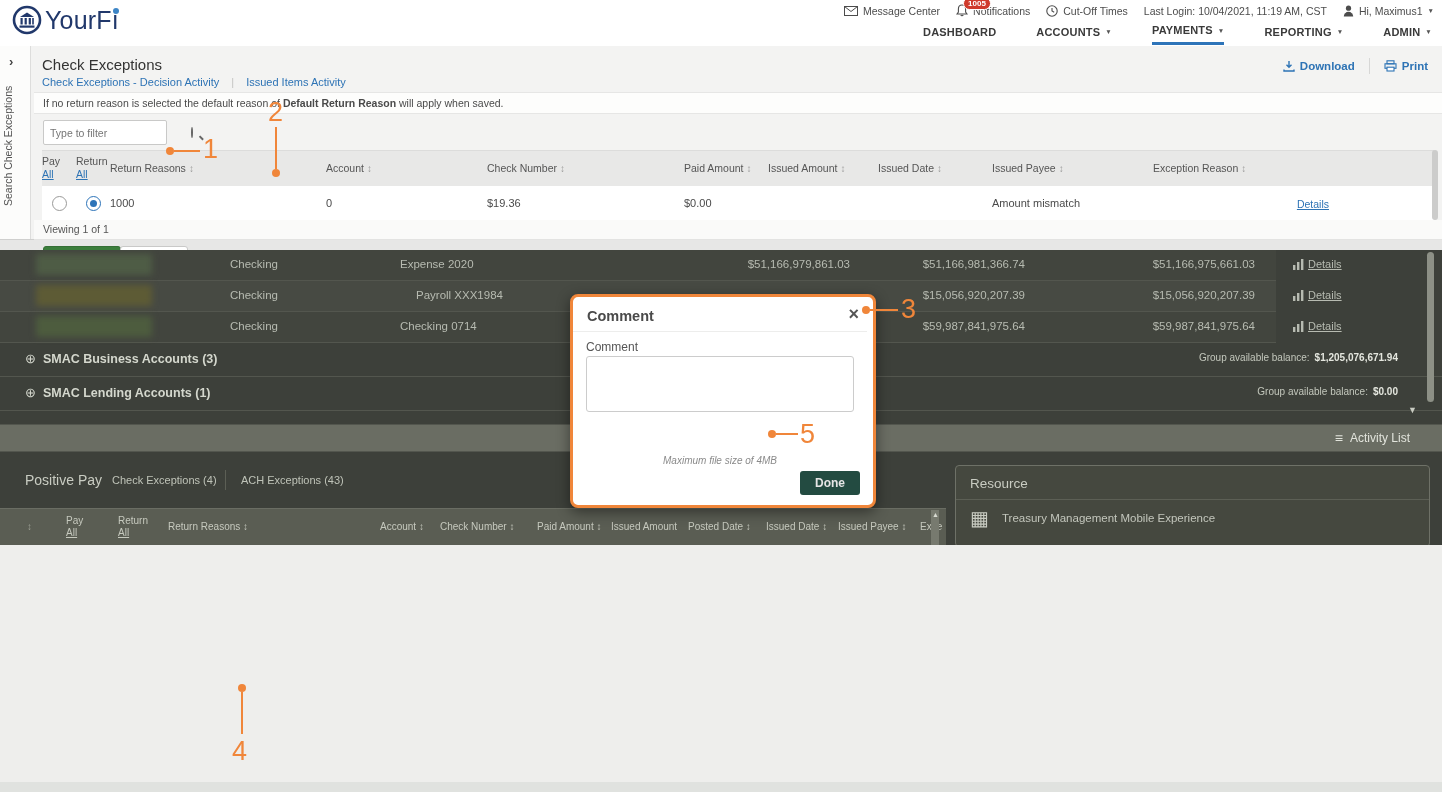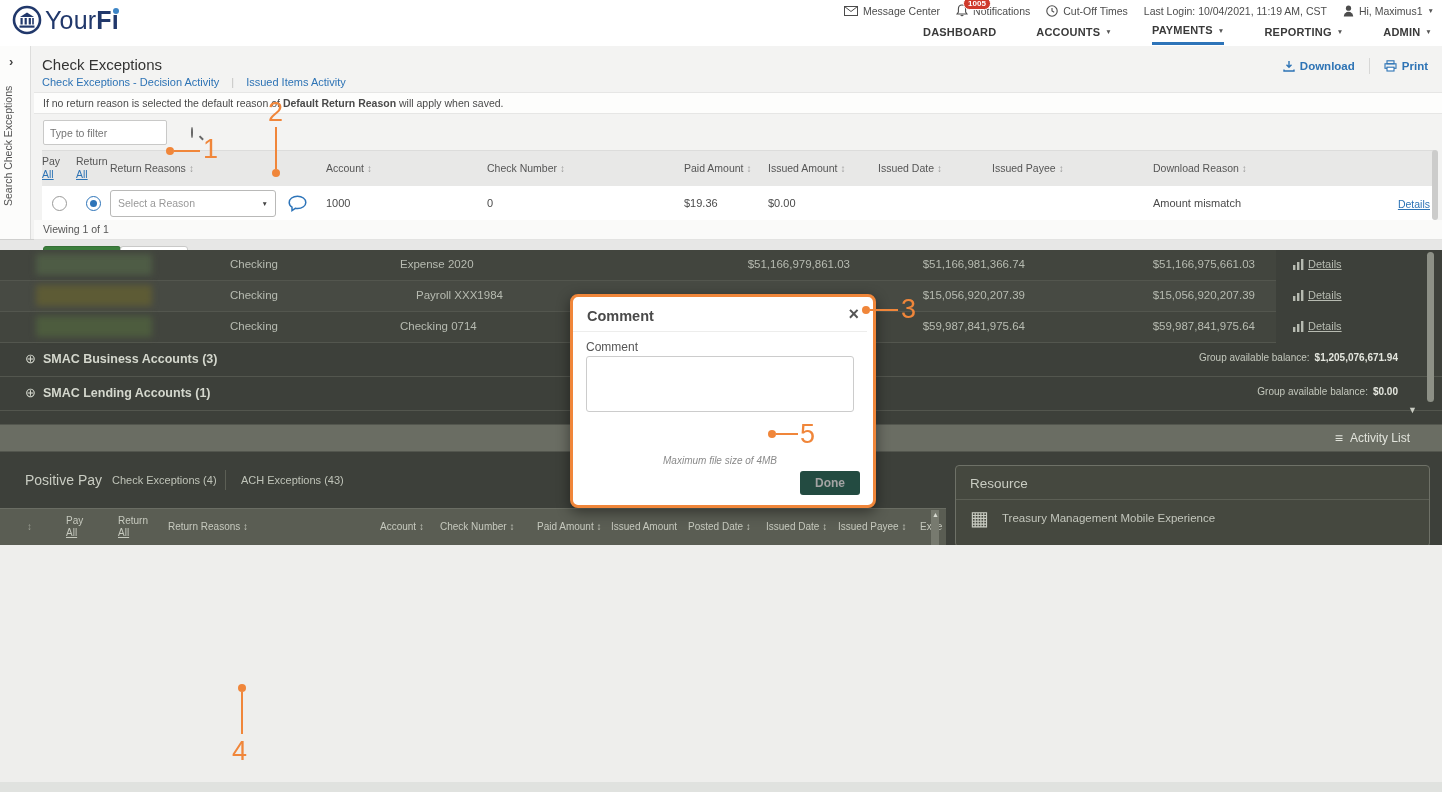--- a/index.html
+++ b/index.html
@@ -3,21 +3,21 @@
 <meta charset="utf-8">
 <style>
   html,body{margin:0;padding:0;}
   body{width:1442px;height:792px;position:relative;overflow:hidden;
        font-family:"Liberation Sans", sans-serif;background:#e7e7e6;color:#444;}
   .abs{position:absolute;}
   
   .topbar{left:0;top:0;width:1442px;height:46px;background:#ffffff;border-bottom:1px solid #d7d7d6;}
   .logo{left:12px;top:5px;display:flex;align-items:center;gap:3px;}
   .logo-text{font-size:25px;color:#21386b;letter-spacing:.2px;position:relative;}
-  .logo-text b{font-weight:700;text-align:center;}
+  .logo-text b{font-weight:400;text-align:center;}
   .logo-dot{position:absolute;width:6px;height:6px;border-radius:50%;background:#3d85c6;right:0px;top:2px;}
   .util{right:8px;top:4px;display:flex;align-items:center;gap:16px;font-size:10.5px;color:#4c4c4c;}
   .util .item{display:flex;align-items:center;gap:5px;cursor:pointer;}
   .badge{position:absolute;top:-7px;left:7px;background:#cf3a2b;color:#fff;font-size:8px;font-weight:700;
          padding:1px 4px;border-radius:7px;border:1px solid #fff;}
   .nav{right:10px;top:24px;display:flex;align-items:center;gap:40px;font-size:11px;font-weight:700;color:#3a3a3a;letter-spacing:.2px;}
   .nav .nav-item{display:flex;align-items:center;gap:5px;padding-bottom:6px;cursor:pointer;}
   .nav .active{border-bottom:3px solid #2d74b9;}
   .caret{font-size:6.5px;color:#555;}
   .icon-svg{display:inline-block;vertical-align:middle;}
@@ -94,21 +94,21 @@
   .cm-title{position:absolute;left:14px;top:11px;font-size:14.5px;font-weight:700;color:#4a4a4a;}
   .cm-close{position:absolute;right:14px;top:7px;font-size:18px;font-weight:700;color:#555;}
   .cm-divider{position:absolute;left:0;top:34px;width:294px;height:1px;background:#ededec;}
   .cm-label{position:absolute;left:13px;top:43px;font-size:12px;color:#555;}
   .cm-textarea{position:absolute;left:13px;top:59px;width:262px;height:50px;border:1px solid #ccc;border-radius:3px;
                resize:none;font-family:inherit;}
   .cm-attach{position:absolute;left:13px;top:124px;width:268px;height:27px;background:#234b41;border:0;border-radius:3px;
              color:#fff;font-size:12.5px;display:flex;align-items:center;justify-content:center;gap:6px;font-family:inherit;}
   .cm-max{position:absolute;left:0;top:158px;width:294px;text-align:center;font-style:italic;font-size:10px;color:#8a8a8a;}
   .cm-done{position:absolute;right:13px;top:174px;width:60px;height:24px;background:#234b41;border:0;border-radius:3px;
-           color:#a3a3a3;font-weight:700;font-size:12px;font-family:inherit;}
+           color:#e5e5e5;font-weight:700;font-size:12px;font-family:inherit;}
   
   .bottom-strip{left:0;top:545px;width:1442px;height:247px;background:#eeeeec;}
   .page-bottom{left:0;top:782px;width:1442px;height:10px;background:#e0e2df;}
   
   .ann-num{font-size:27px;font-weight:400;color:#f0863a;z-index:30;}
   .ann-dot{width:8px;height:8px;border-radius:50%;background:#f0863a;z-index:30;}
   .ann-h{height:2px;background:#f0863a;z-index:30;}
   .ann-v{width:2px;background:#f0863a;z-index:30;}
 </style>
 </head>
@@ -227,42 +227,33 @@
   <div class="abs grid-table t-head">
     <div class="hc"><span>Pay</span><br><a class="all-link">All</a></div>
     <div class="hc"><span>Return</span><br><a class="all-link">All</a></div>
     <div class="hc" style="line-height:27px;"><span>Return Reasons</span><span class="sort">↕</span></div>
     <div class="hc" style="line-height:27px;"><span>Account</span><span class="sort">↕</span></div>
     <div class="hc" style="line-height:27px;"><span>Check Number</span><span class="sort">↕</span></div>
     <div class="hc" style="line-height:27px;"><span>Paid Amount</span><span class="sort">↕</span></div>
     <div class="hc" style="line-height:27px;"><span>Issued Amount</span><span class="sort">↕</span></div>
     <div class="hc" style="line-height:27px;"><span>Issued Date</span><span class="sort">↕</span></div>
     <div class="hc" style="line-height:27px;"><span>Issued Payee</span><span class="sort">↕</span></div>
-    <div class="hc" style="line-height:27px;"><span>Download Reason</span><span class="sort">↕</span></div>
+    <div class="hc" style="line-height:27px;"><span>Exception Reason</span><span class="sort">↕</span></div>
     <div class="hc"></div>
   </div>
 
   <div class="abs grid-table t-row">
     <div style="display:flex;justify-content:center;">
         <span class="radio"></span>
       </div>
     <div style="display:flex;justify-content:center;">
         <span class="radio checked">
           <i></i>
         </span>
       </div>
-    <div style="display:flex;align-items:center;gap:12px;">
-      <span class="dropdown">
-          <span>Select a Reason</span>
-          <span class="caret">▼</span>
-        </span>
-      <svg class="icon-svg" width="19" height="17" viewBox="0 0 19 17">
-          <path d="M9.5 1.2 C4.8 1.2 1.2 4 1.2 7.4 C1.2 9.3 2.3 11 4 12.1 L4 15.5 L7.3 13.3 C8 13.5 8.7 13.6 9.5 13.6 C14.2 13.6 17.8 10.8 17.8 7.4 C17.8 4 14.2 1.2 9.5 1.2 Z" fill="none" stroke="#2d74b9" stroke-width="1.5"></path>
-        </svg>
-    </div>
     <div class="cell">1000</div>
     <div class="cell">0</div>
     <div class="cell">$19.36</div>
     <div class="cell">$0.00</div>
     <div class="cell"></div>
     <div class="cell"></div>
     <div class="cell">Amount mismatch</div>
     <div style="text-align:right;padding-right:4px;"><a class="details-link">Details</a></div>
   </div>
 

